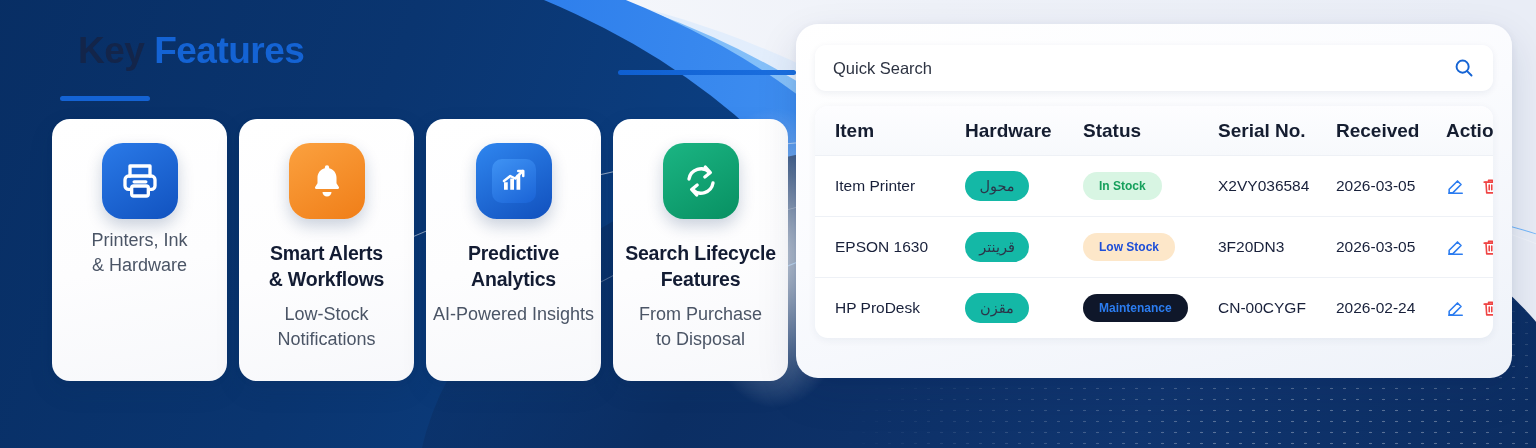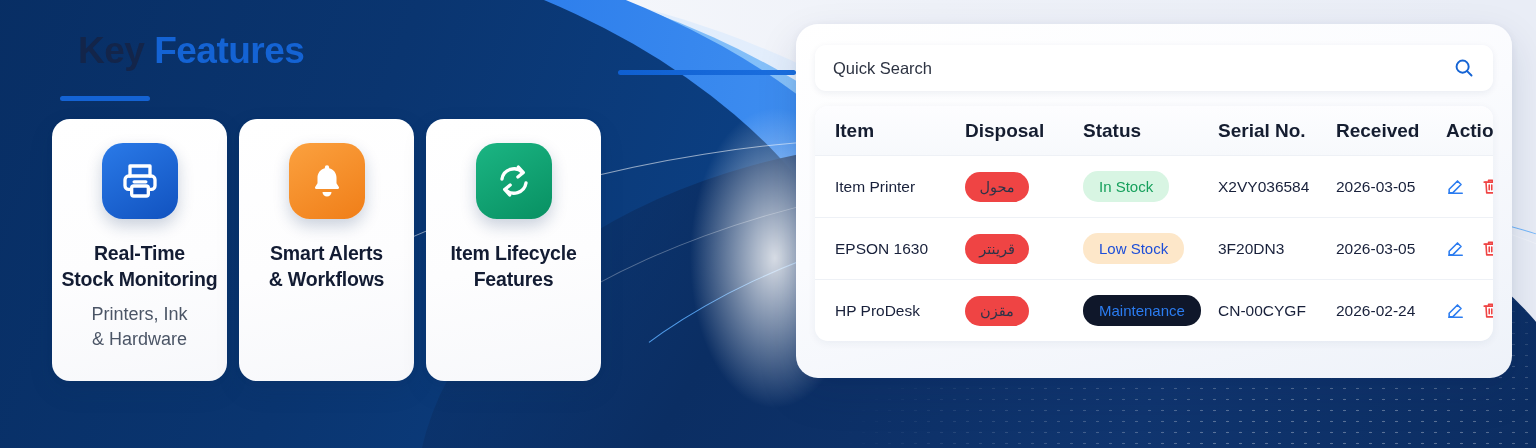--- a/index.html
+++ b/index.html
@@ -166,26 +166,26 @@
   .col-item    { width: 150px; padding-left: 20px !important; }
   .col-cat     { width: 118px; }
   .col-status  { width: 135px; }
   .col-serial  { width: 118px; }
   .col-recv    { width: 110px; }
   .col-act     { width: 78px; }
 
   .cat-chip {
     display: inline-block; min-width: 64px; text-align: center;
     padding: 7px 12px; border-radius: 15px;
-    background: #ef4444; color: #2c3448;
+    background: #14b8a6; color: #2c3448;
     font-size: 14.5px; direction: rtl;
   }
   .badge {
     display: inline-block; padding: 7px 16px; border-radius: 15px;
-    font-size: 15px; font-weight: 400; white-space: nowrap;
+    font-size: 12px; font-weight: 700; white-space: nowrap;
   }
   .badge-green { background: #d8f5e3; color: #16a05c; }
   .badge-amber { background: #fde7c9; color: #1d4ed8; }
   .badge-blue  { background: #0f172a; color: #2b7cf0; }
 
   .actions { display: flex; gap: 16px; align-items: center; }
   .act-btn { width: 19px; height: 19px; display: inline-flex; }
 </style>
 </head>
 <body>
@@ -216,56 +216,81 @@
 
     <div class="card">
       <div class="card-icon" style="background:linear-gradient(150deg,#2a7ae8,#1152bf)">
         <svg width="40" height="40" viewBox="0 0 24 24" fill="none" stroke="#fff" stroke-width="2" stroke-linecap="round" stroke-linejoin="round">
           <path d="M6 9V3h12v6"></path>
           <rect x="3" y="9" width="18" height="8" rx="2.2"></rect>
           <rect x="7" y="15" width="10" height="6" rx="1.2" fill="#1152bf"></rect>
           <line x1="8.5" y1="12.5" x2="15.5" y2="12.5"></line>
         </svg>
       </div>
-      <div class="card-title">
-        <div>Real-Time</div>
-        <div>Stock Monitoring</div>
-      </div>
       <div class="card-sub">
         <div>Printers, Ink</div>
         <div>&amp; Hardware</div>
       </div>
     </div>
 
     <div class="card">
       <div class="card-icon" style="background:linear-gradient(150deg,#fba13f,#f07e18)">
         <svg width="40" height="40" viewBox="0 0 24 24" fill="#fff">
           <path d="M12 2.6a1.3 1.3 0 0 1 1.3 1.3v.5c2.6.6 4.4 2.9 4.4 5.7v3.3l1.4 2.2c.3.5 0 1.2-.6 1.2H5.5c-.6 0-.9-.7-.6-1.2l1.4-2.2V10.1c0-2.8 1.8-5.1 4.4-5.7v-.5A1.3 1.3 0 0 1 12 2.6z"></path>
           <path d="M9.3 18.6h5.4a2.7 2.7 0 0 1-5.4 0z"></path>
         </svg>
       </div>
       <div class="card-title">
         <div>Smart Alerts</div>
         <div>&amp; Workflows</div>
       </div>
-    </div>
-
+      <div class="card-sub">
+        <div>Low-Stock</div>
+        <div>Notifications</div>
+      </div>
+    </div>
+
+    <div class="card">
+      <div class="card-icon" style="background:linear-gradient(150deg,#2f86ef,#1150bd)">
+        <div style="width:44px;height:44px;border-radius:10px;background:linear-gradient(150deg,#3f93f4,#1a63d6);display:flex;align-items:center;justify-content:center;">
+          <svg width="30" height="30" viewBox="0 0 24 24" fill="none" stroke="#fff" stroke-width="2" stroke-linecap="round" stroke-linejoin="round">
+            <path d="M3 18h18" stroke-width="0"></path>
+            <rect x="4" y="13" width="3" height="6" fill="#fff" stroke="none"></rect>
+            <rect x="9" y="10" width="3" height="9" fill="#fff" stroke="none"></rect>
+            <rect x="14" y="7" width="3" height="12" fill="#fff" stroke="none"></rect>
+            <polyline points="4,12 9,8 13,10 19,4"></polyline>
+            <polyline points="15.4,4 19.4,4 19.4,8"></polyline>
+          </svg>
+        </div>
+      </div>
+      <div class="card-title">
+        <div>Predictive</div>
+        <div>Analytics</div>
+      </div>
+      <div class="card-sub">
+        <div>AI-Powered Insights</div>
+      </div>
+    </div>
 
     <div class="card">
       <div class="card-icon" style="background:linear-gradient(150deg,#1bb583,#089062)">
         <svg width="40" height="40" viewBox="0 0 24 24" fill="none" stroke="#fff" stroke-width="2" stroke-linecap="round" stroke-linejoin="round">
           <path d="M19.2 13.2a7.3 7.3 0 0 1-12.4 3.9"></path>
           <path d="M4.8 10.8A7.3 7.3 0 0 1 17.2 6.9"></path>
           <polyline points="14.6,3.6 17.6,6.9 14.3,9.6"></polyline>
           <polyline points="9.4,20.4 6.4,17.1 9.7,14.4"></polyline>
         </svg>
       </div>
       <div class="card-title">
-        <div>Item Lifecycle</div>
+        <div>Search Lifecycle</div>
         <div>Features</div>
+      </div>
+      <div class="card-sub">
+        <div>From Purchase</div>
+        <div>to Disposal</div>
       </div>
     </div>
 
   </div>
 
   <div class="panel">
 
     <div class="search-bar">
       <div class="search-text" placeholder="Quick Search">Quick Search</div>
       <div class="search-icon-wrap">
@@ -274,21 +299,21 @@
           <line x1="15.4" y1="15.4" x2="20.2" y2="20.2"></line>
         </svg>
       </div>
     </div>
 
     <div class="table-card">
       <table>
         <thead>
           <tr>
             <th class="col-item">Item</th>
-            <th class="col-cat">Disposal</th>
+            <th class="col-cat">Hardware</th>
             <th class="col-status">Status</th>
             <th class="col-serial">Serial No.</th>
             <th class="col-recv">Received</th>
             <th class="col-act">Actions</th>
           </tr>
         </thead>
         <tbody>
 
           <tr>
             <td class="col-item">Item Printer</td>

